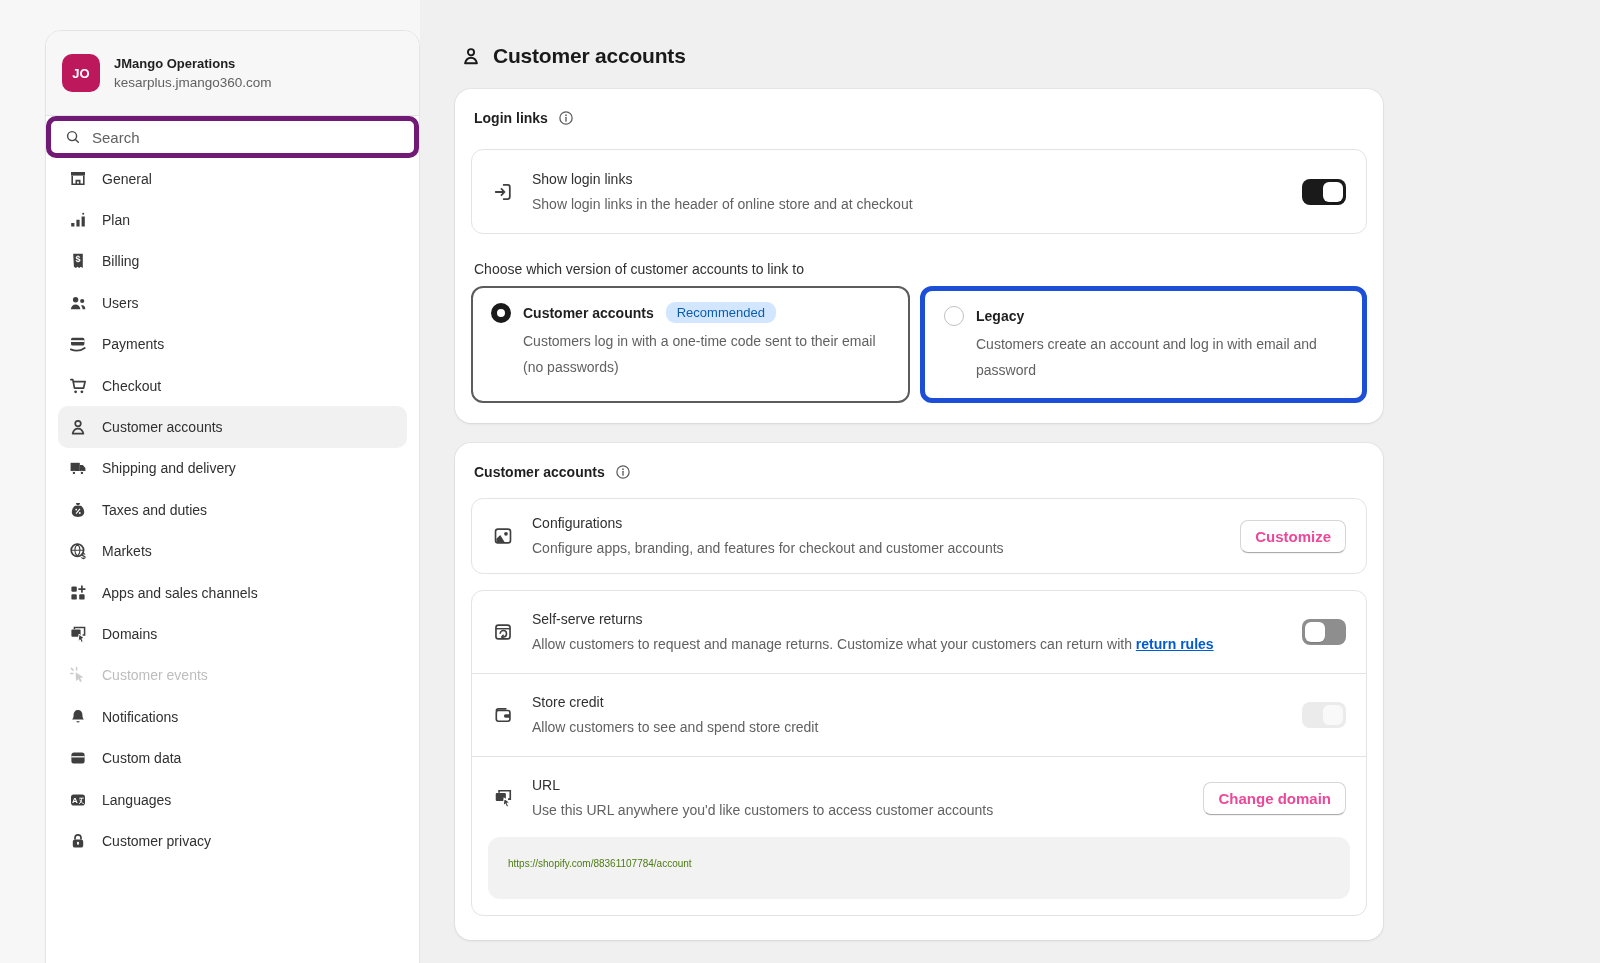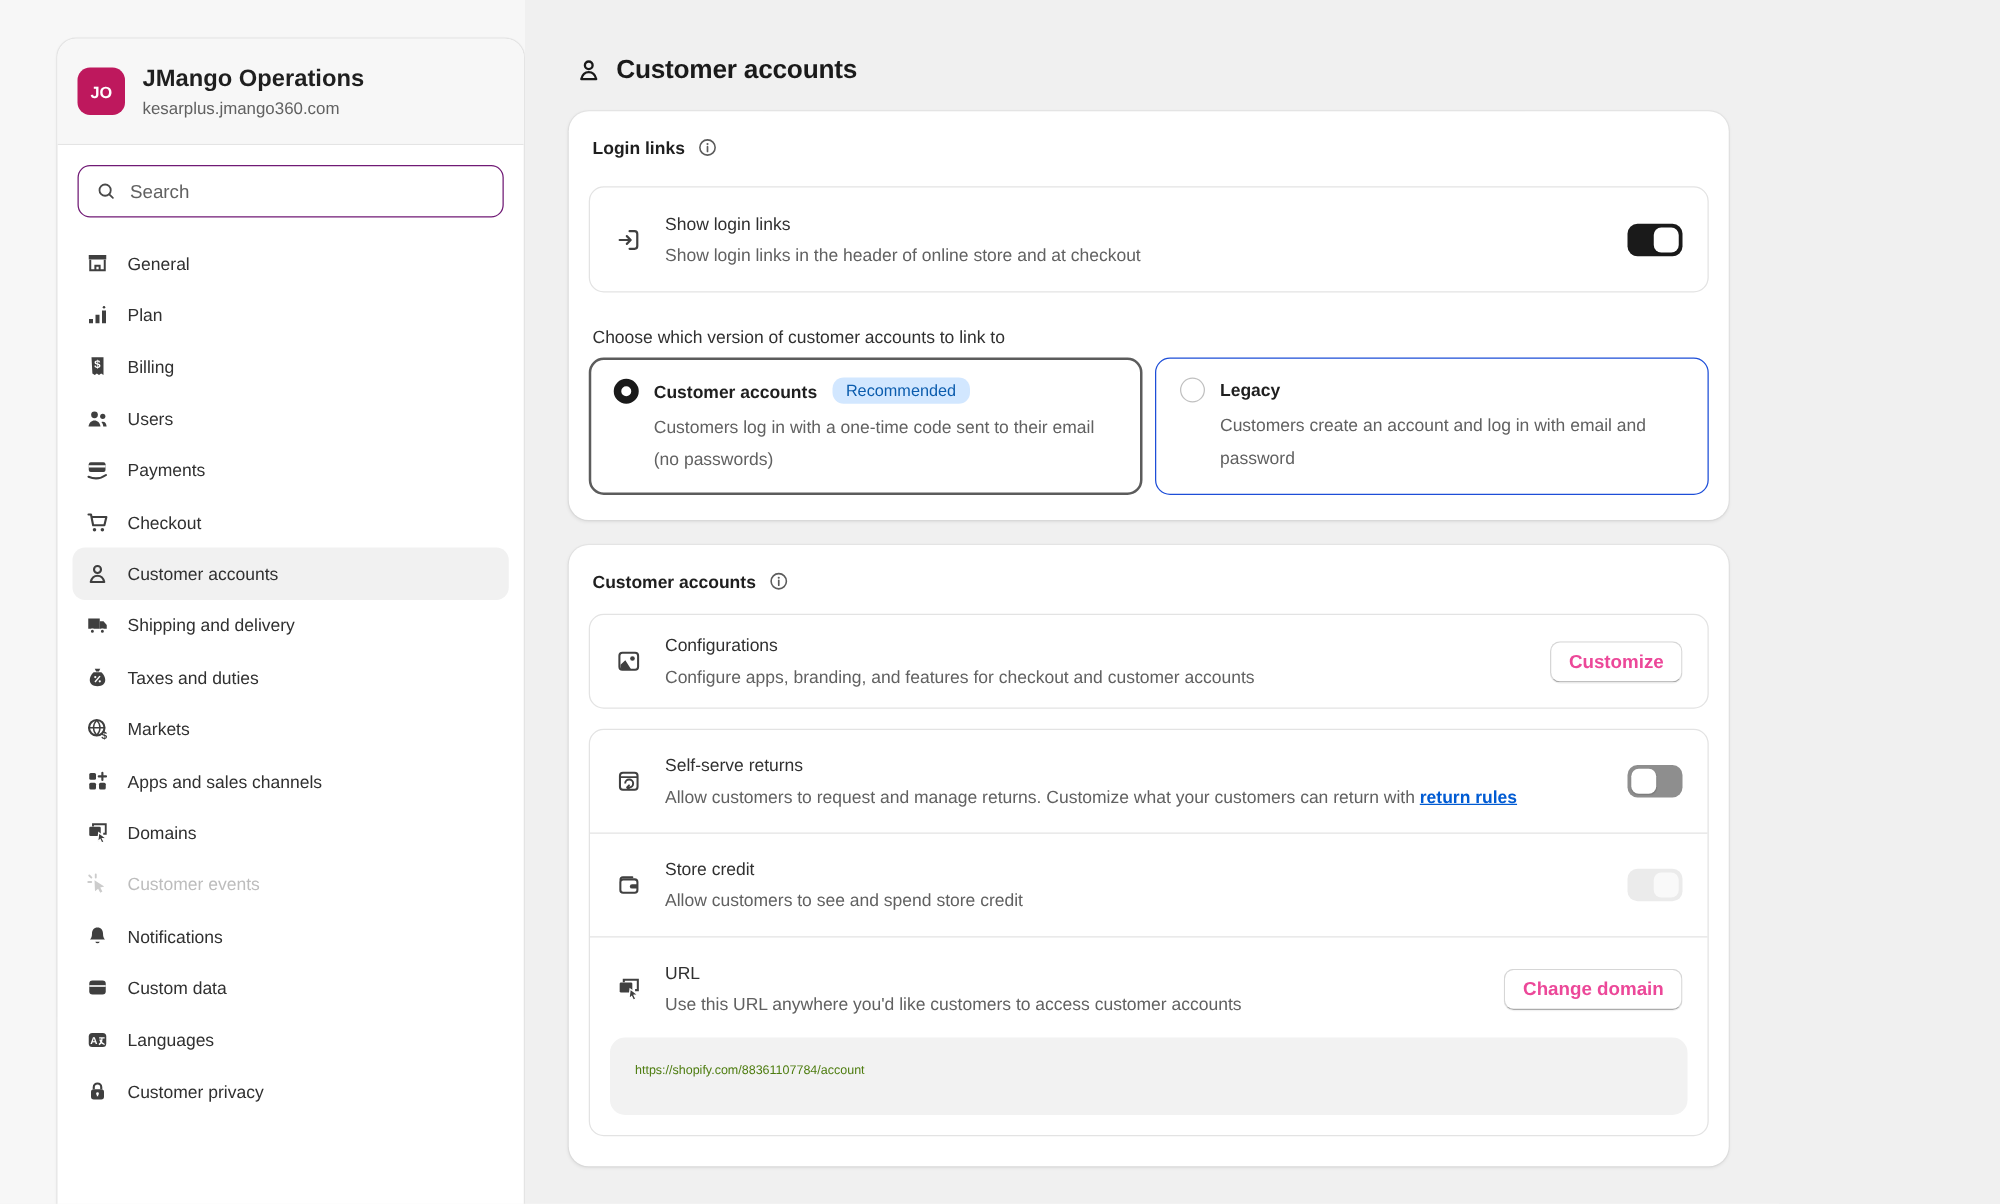--- a/index.html
+++ b/index.html
@@ -46,21 +46,21 @@
   .toggle .knob { position:absolute; top:3px; width:20px; height:20px; border-radius:6px; background:#fff; box-shadow:0 1px 1px rgba(0,0,0,.15); }
   .toggle.on  { background:#1a1a1a; }  .toggle.on  .knob { right:3px; }
   .toggle.off { background:#8e8e8e; }  .toggle.off .knob { left:3px; }
   .toggle.disabled { background:#ebebeb; } .toggle.disabled .knob { right:3px; background:#f9f9f9; box-shadow:none; }
 
   .prompt { margin:27px 3px 9px; font-size:14px; color:#303030; }
 
   .options { display:flex; gap:10px; }
   .option { flex:1; border-radius:12px; padding:15px 19px; background:#fff; cursor:pointer; }
   .option.selected  { border:2px solid #5c5c5c; padding:14px 18px; }
-  .option.unselected{ border:1px solid #1d4ed8; }
+  .option.unselected{ border:5px solid #1d4ed8; }
   .option-head { display:flex; align-items:center; gap:12px; }
   .option-title { font-size:14px; font-weight:700; color:#1f1f1f; }
   .radio { width:20px; height:20px; border-radius:50%; background:#fff; flex:none; }
   .radio.checked   { border:6.5px solid #1a1a1a; }
   .radio.unchecked { border:1.5px solid #c0c0c0; }
   .badge { background:#d2e7ff; color:#0b5cad; font-size:13px; padding:3px 11px; border-radius:9px; }
   .option-desc { margin:5px 0 0 32px; font-size:14px; color:#616161; line-height:26px; }
 
   .btn {
     background:#fff; border:1px solid #d6d6d6; border-bottom-color:#ababab;
@@ -87,25 +87,25 @@
   .store-head {
     display:flex; align-items:center; gap:14px; padding:16px;
     background:#f7f7f7; border-bottom:1px solid #e4e4e4; border-radius:15px 15px 0 0;
     height:85px;
   }
   .avatar {
     width:38px; height:38px; border-radius:10px; background:#be185d;
     color:#fff; font-size:13px; font-weight:600; display:flex; align-items:center; justify-content:center;
     flex:none;
   }
-  .store-name { font-size:19px; font-weight:700; color:#1f1f1f; margin-bottom:4px; }
+  .store-name { font-size:13px; font-weight:700; color:#1f1f1f; margin-bottom:4px; }
   .store-domain { font-size:13.5px; color:#616161; }
 
   .search-box {
-    margin:16px; height:42px; border:1px solid #701a75; border-radius:10px;
+    height:42px; border:5px solid #701a75; border-radius:10px;
     display:flex; align-items:center; gap:10px; padding:0 13px; background:#fff;
   }
   .search-box input { border:none; outline:none; flex:1; font-size:15px; color:#303030; font-family:"Liberation Sans", sans-serif; background:transparent; }
   .search-box input::placeholder { color:#616161; }
   .search-ic { color:#4a4a4a; }
 
   nav { padding:0 12px; }
   .nav-item {
     height:41.4px; display:flex; align-items:center; gap:14px;
     padding:0 10px; border-radius:10px; cursor:pointer;

